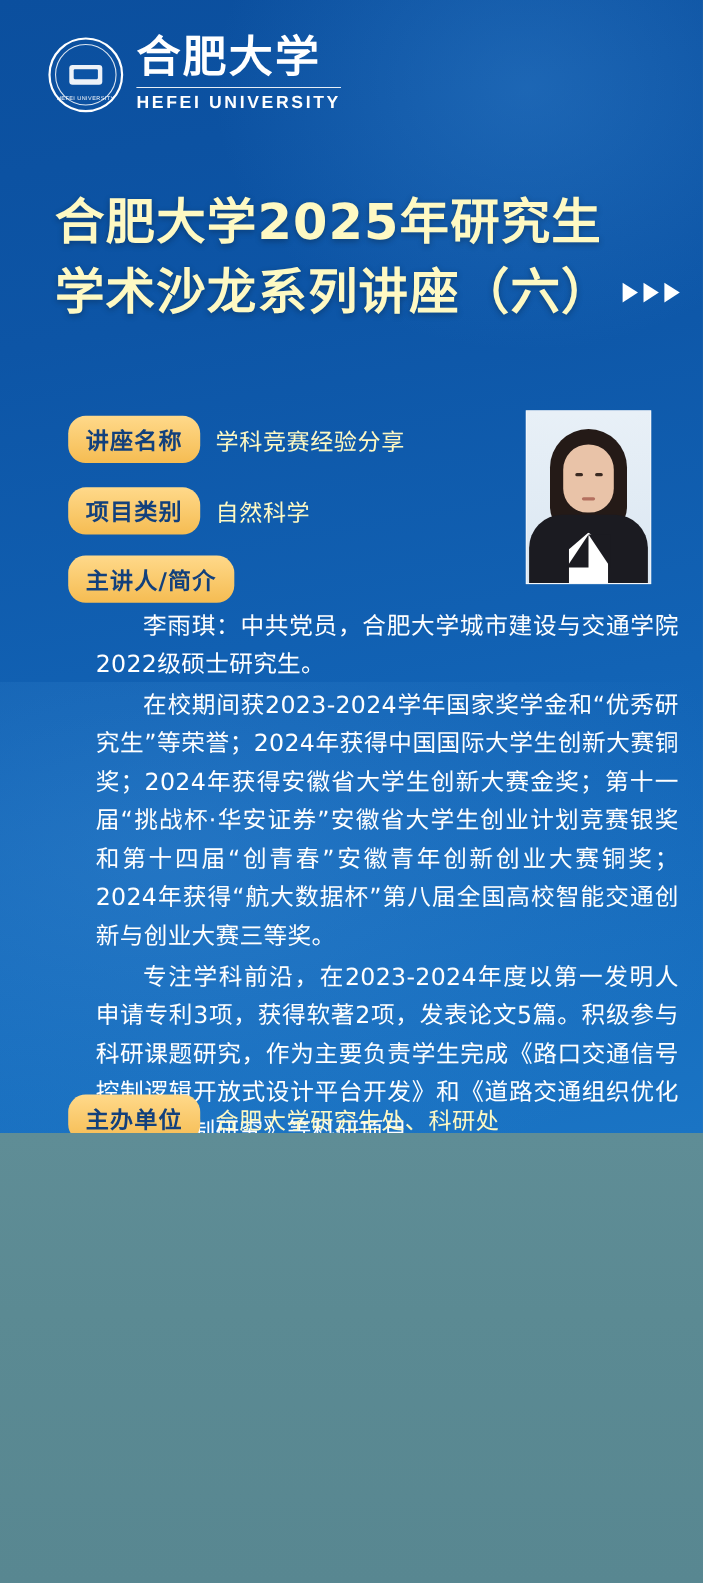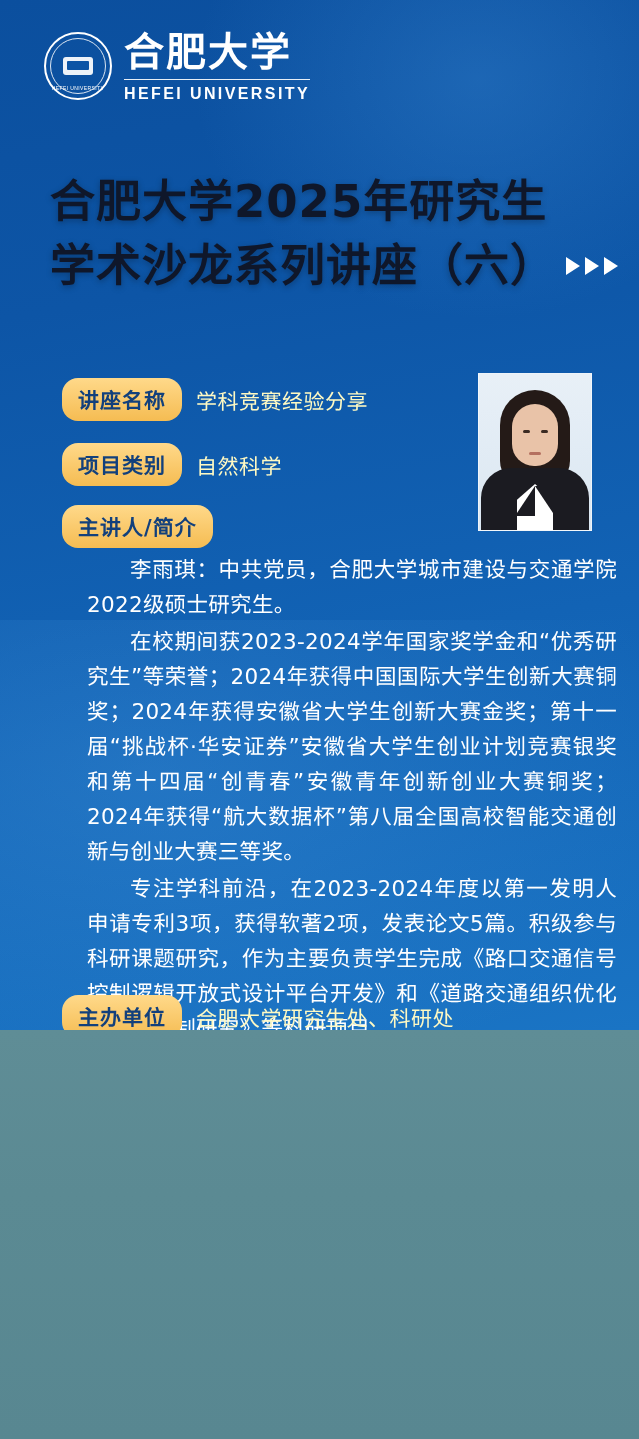--- a/index.html
+++ b/index.html
@@ -48,21 +48,21 @@
     background: radial-gradient(ellipse at center, rgba(60,140,215,0.35) 0%, rgba(60,140,215,0) 65%);
     pointer-events: none;
   }
 
   
   .logo-row {
     position: absolute;
     left: 44px;
     top: 32px;
     display: flex;
-    align-items: flex-start;
+    align-items: flex-end;
     gap: 12px;
   }
   .logo-seal {
     width: 64px;
     height: 64px;
     border-radius: 50%;
     border: 2px solid #ffffff;
     position: relative;
     flex: none;
   }
@@ -134,21 +134,21 @@
   
   .headline {
     position: absolute;
     left: 50px;
     top: 170px;
     width: 560px;
   }
   .headline-line {
     font-size: 45px;
     font-weight: bold;
-    color: #0f172a;
+    color: #fef9c3;
     letter-spacing: 1px;
     line-height: 1.42;
     text-shadow: 0 2px 6px rgba(0,0,0,0.28);
     font-family: "DejaVu Sans", "Liberation Sans", sans-serif;
     white-space: nowrap;
   }
   .headline-line.two {
     display: flex;
     align-items: center;
   }

